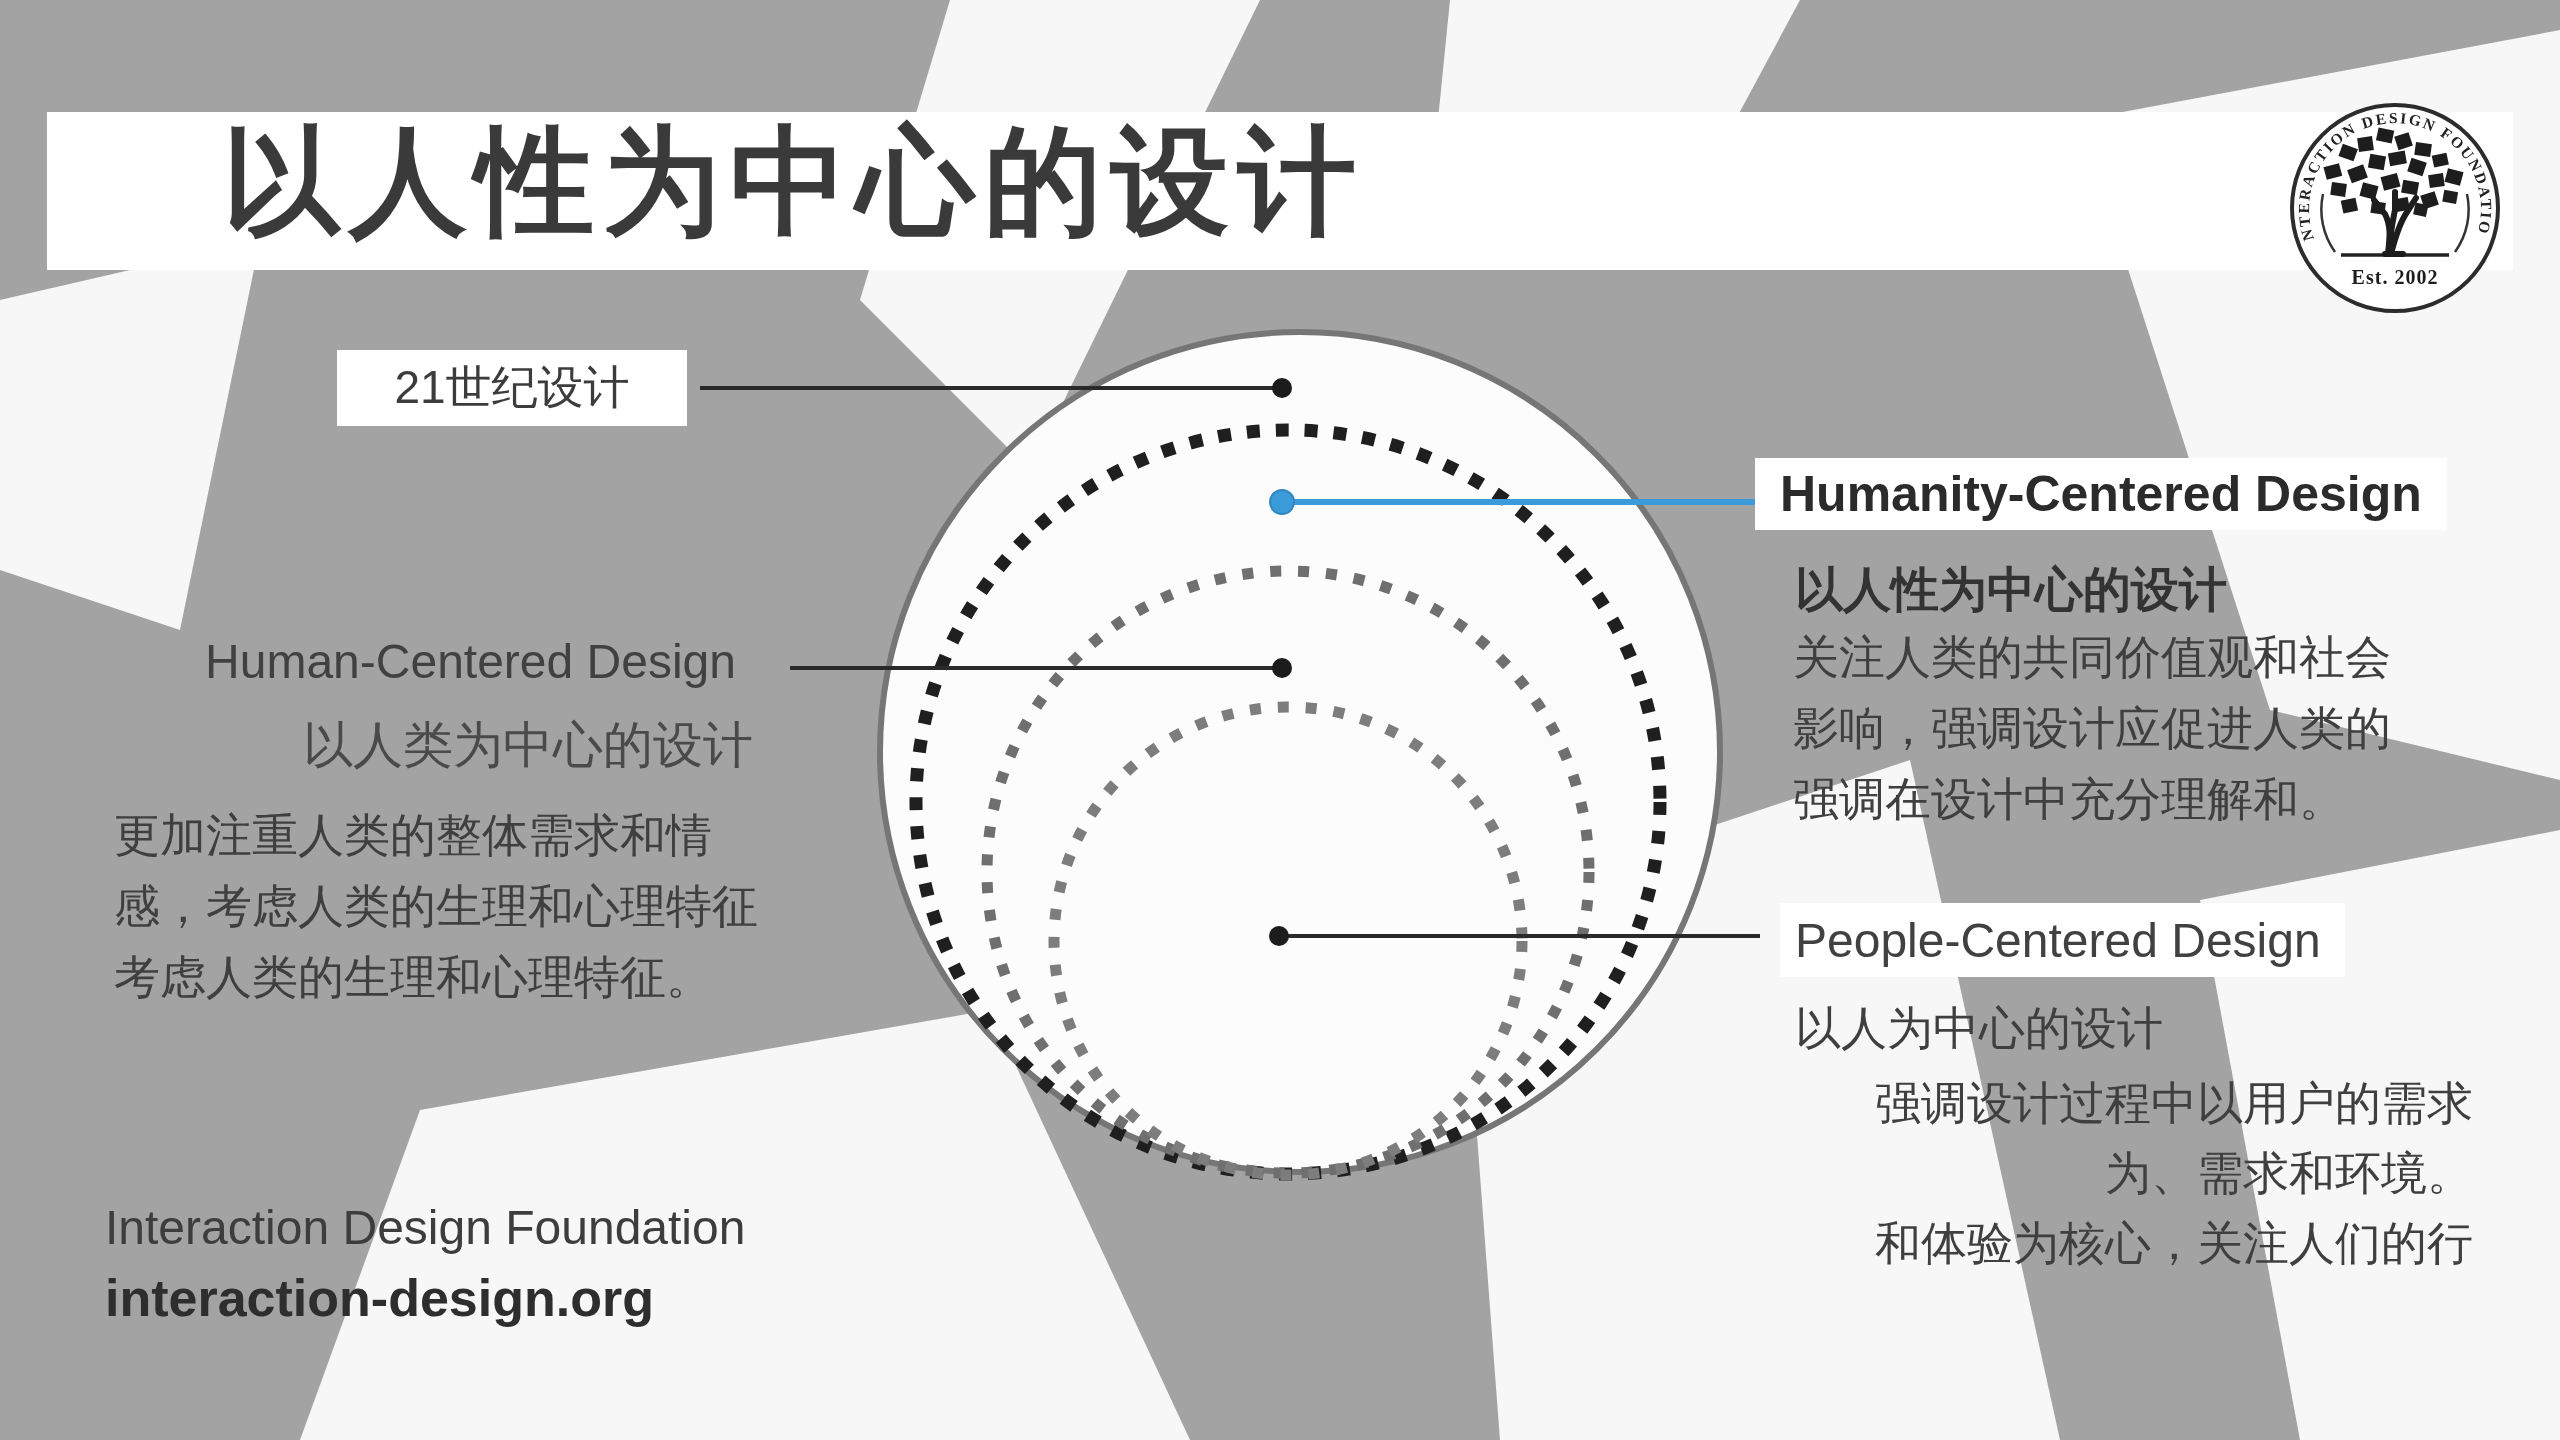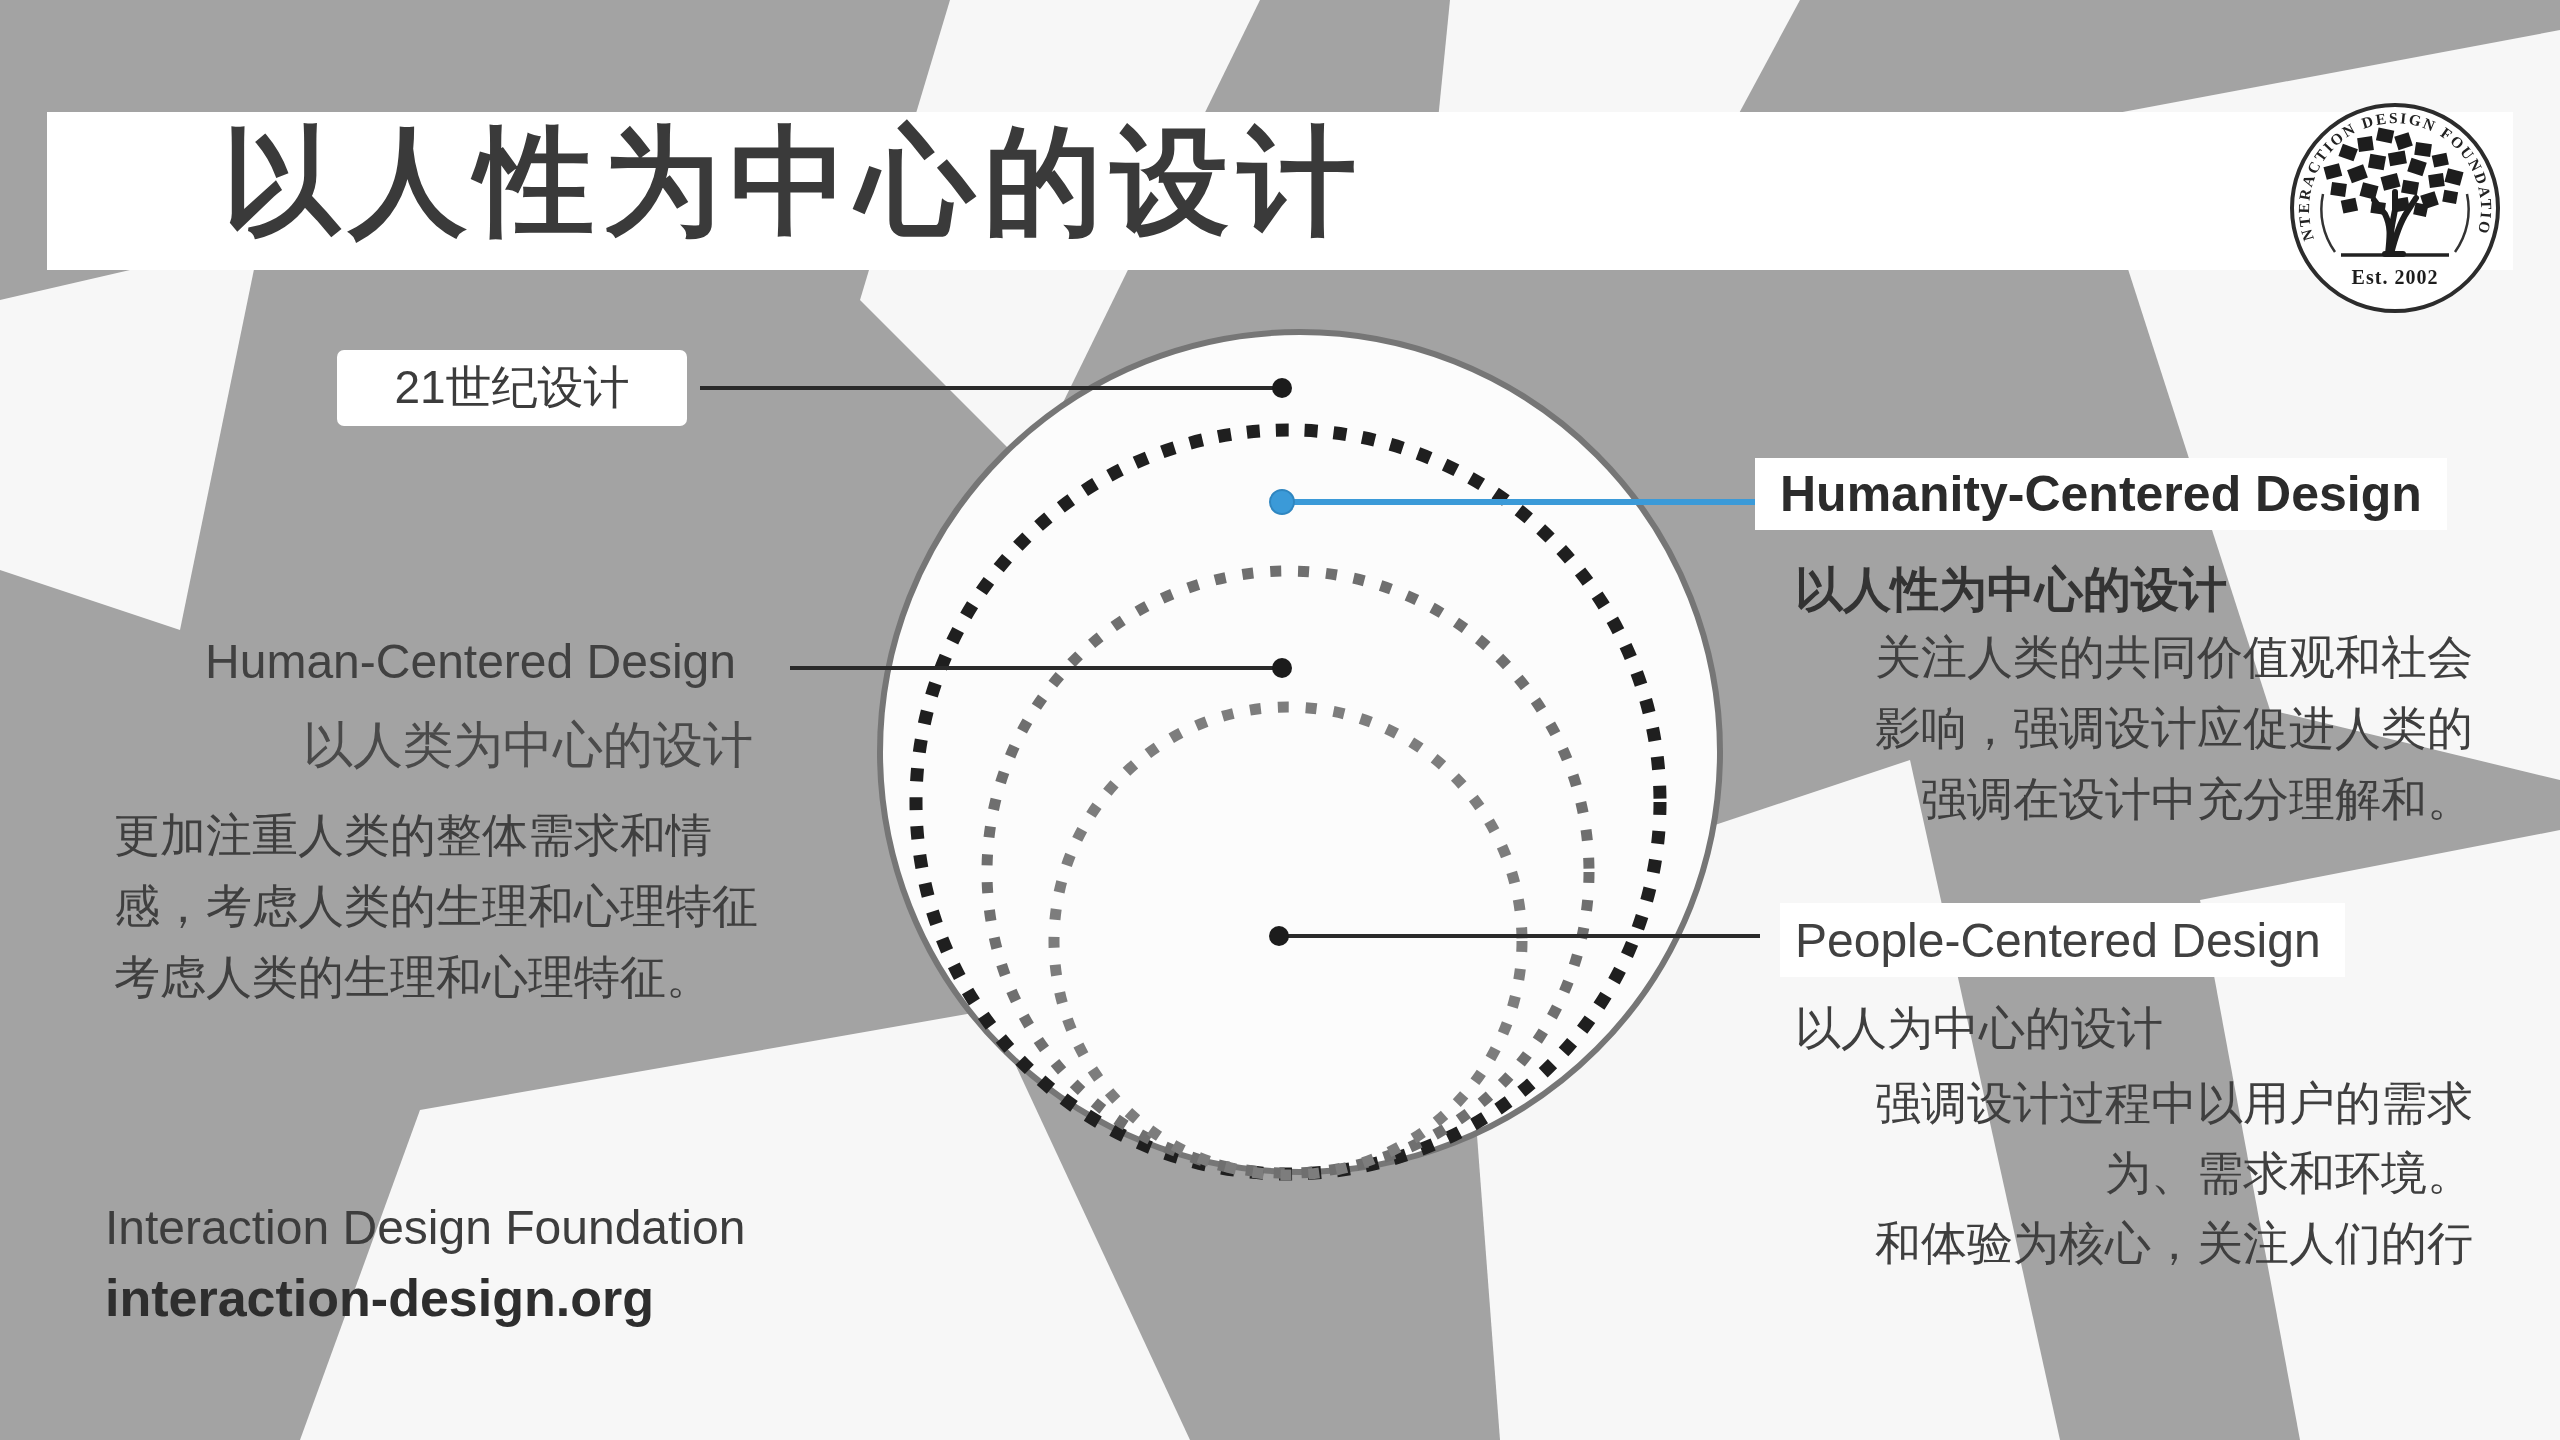--- a/index.html
+++ b/index.html
@@ -17,32 +17,32 @@
   .slide-title {
     left:222px; top:122px; font-size:118px; line-height:118px;
     font-weight:bold; color:#3a3a3a; letter-spacing:9px; white-space:nowrap;
   }
 
   .logo { left:2283px; top:96px; width:224px; height:224px; }
 
   .diagram-svg { left:0; top:0; }
 
   .label-box { background:#ffffff; display:flex; align-items:center; }
-  .box-century { left:337px; top:350px; width:350px; height:76px; justify-content:center;border-radius:7px; }
+  .box-century { left:337px; top:350px; width:350px; height:76px; justify-content:center; }
   .century-label { font-size:46px; color:#3c3c3c; white-space:nowrap; }
 
   .human-title { top:634px; right:1824px; font-size:48px; color:#414141; white-space:nowrap; }
   .human-subtitle { top:712px; right:1807px; font-size:50px; color:#4a4a4a; white-space:nowrap; }
   .para { font-size:46px; line-height:71px; color:#3f3f3f; }
   .human-para { left:114px; top:800px; width:680px; }
 
   .box-humanity { left:1755px; top:458px; width:692px; height:72px; padding-left:25px; box-sizing:border-box; }
   .humanity-title { font-size:50px; font-weight:bold; color:#2b2b2b; white-space:nowrap; }
   .humanity-subtitle { left:1795px; top:558px; font-size:48px; font-weight:bold; color:#333333; white-space:nowrap; }
-  .humanity-para { left:1793px; top:622px; width:680px;text-align:right; }
+  .humanity-para { left:1793px; top:622px; width:680px; }
 
   .box-people { left:1780px; top:903px; width:565px; height:74px; padding-left:15px; box-sizing:border-box;text-align:right; }
   .people-title { font-size:48px; color:#414141; white-space:nowrap; }
   .people-subtitle { left:1795px; top:998px; font-size:46px; color:#3f3f3f; white-space:nowrap; }
   .people-para { left:1793px; top:1068px; width:680px; line-height:70px;text-align:right; }
 
   .footer-org { left:105px; top:1200px; font-size:48px; color:#3d3d3d; white-space:nowrap; }
   .footer-url { left:105px; top:1268px; font-size:52px; font-weight:bold; color:#2e2e2e; white-space:nowrap; }
 </style>
 </head>

